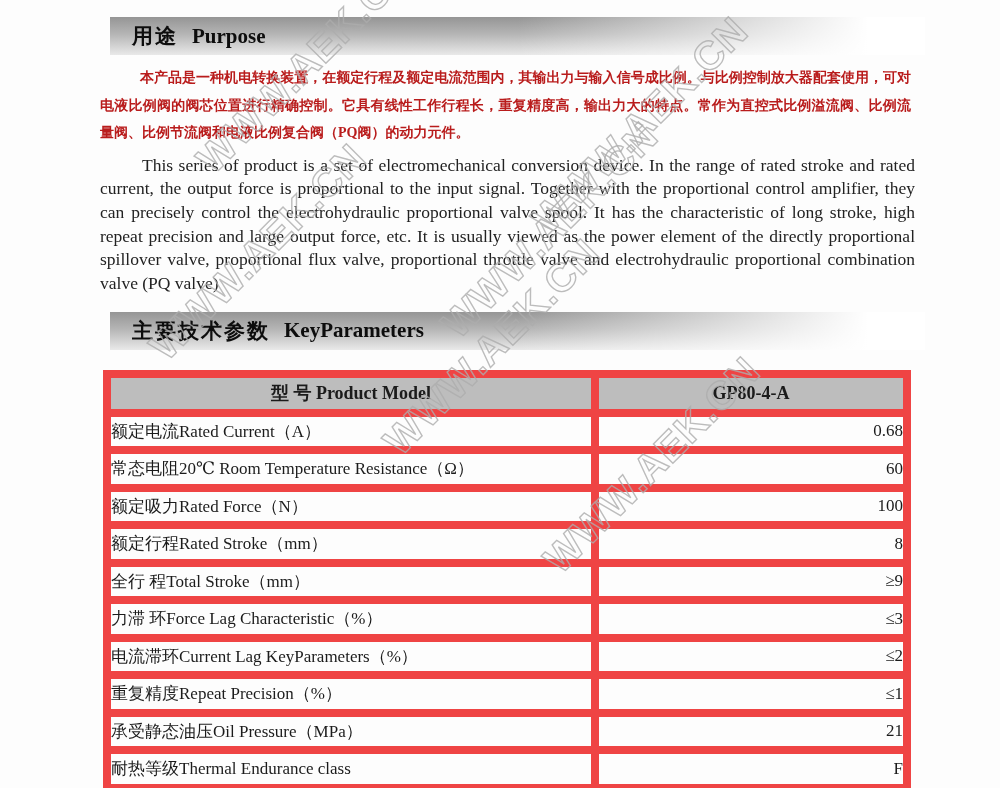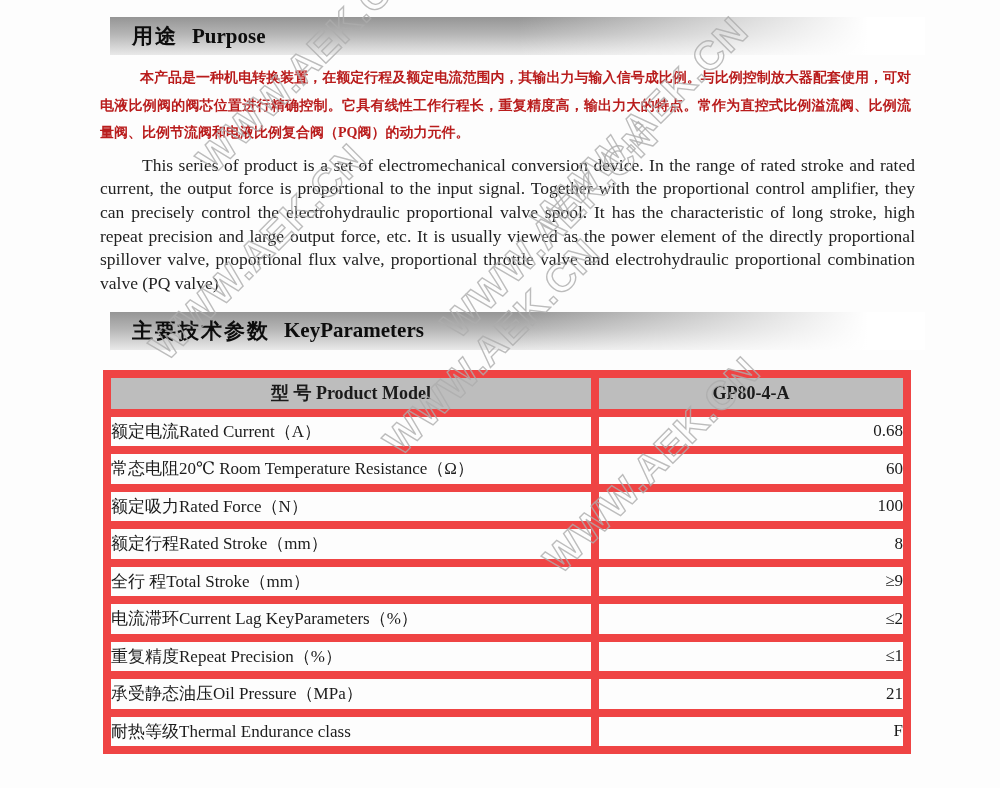--- a/index.html
+++ b/index.html
@@ -140,20 +140,24 @@
         </tr>
         <tr>
           <td class="label">额定行程Rated Stroke（mm）</td>
           <td class="value">8</td>
         </tr>
         <tr>
           <td class="label">全行 程Total Stroke（mm）</td>
           <td class="value">≥9</td>
         </tr>
         <tr>
+          <td class="label">力滞 环Force Lag Characteristic（%）</td>
+          <td class="value">≤3</td>
+        </tr>
+        <tr>
           <td class="label">电流滞环Current Lag KeyParameters（%）</td>
           <td class="value">≤2</td>
         </tr>
         <tr>
           <td class="label">重复精度Repeat Precision（%）</td>
           <td class="value">≤1</td>
         </tr>
         <tr>
           <td class="label">承受静态油压Oil Pressure（MPa）</td>
           <td class="value">21</td>

